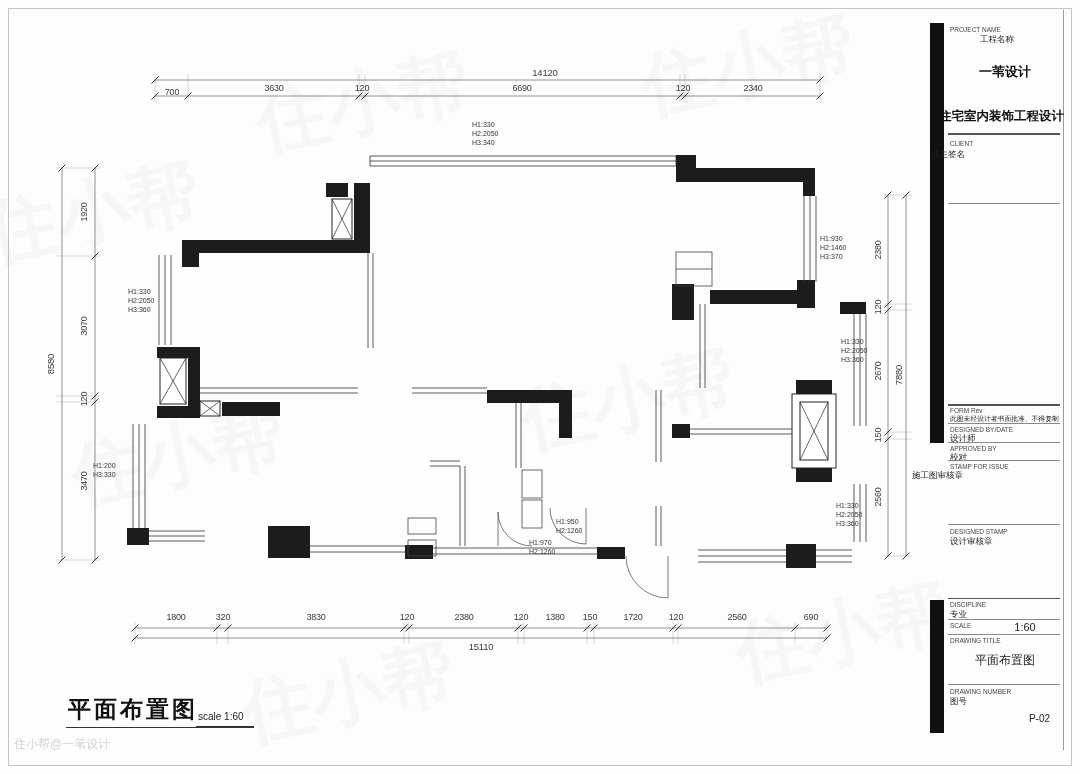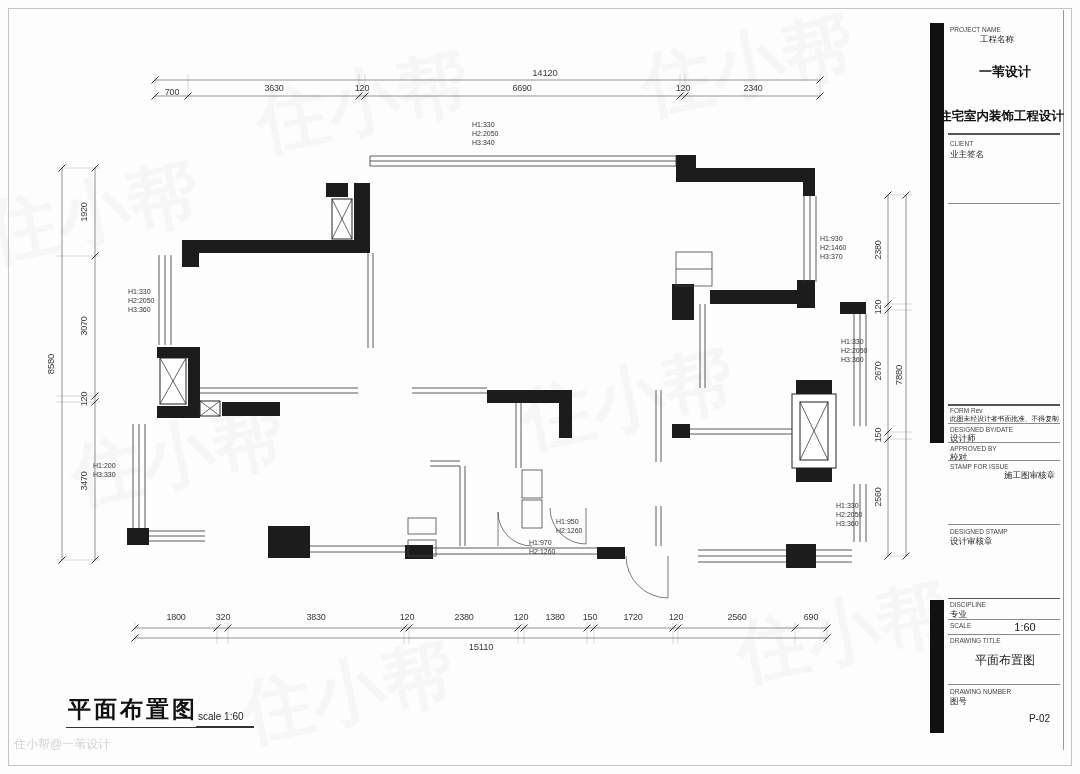--- a/index.html
+++ b/index.html
@@ -228,35 +228,35 @@
   <div class="tb-bar" style="top:23px;height:420px"></div>
   <div class="tb-bar" style="top:600px;height:133px"></div>
   <div class="tb-vline"></div>
 
   <div class="tb-en" style="left:950px;top:26px">PROJECT NAME</div>
   <div class="tb-cn" style="left:980px;top:34px">工程名称</div>
   <div class="tb-project">一苇设计</div>
   <div class="tb-type">住宅室内装饰工程设计</div>
   <div class="hline" style="left:948px;top:133px;width:112px;height:2px"></div>
   <div class="tb-en" style="left:950px;top:140px">CLIENT</div>
-  <div class="tb-cn" style="left:950px;top:149px">业主签名</div>
+  <div class="tb-cn" style="left:931px;top:149px">业主签名</div>
   <div class="hline" style="left:948px;top:203px;width:112px;background:#888"></div>
 
   <div class="hline" style="left:948px;top:404px;width:112px;height:2px"></div>
   <div class="tb-en" style="left:950px;top:407px">FORM Rev</div>
   <div class="tb-cn" style="left:950px;top:414px;font-size:6.8px">此图未经设计者书面批准、不得复制</div>
   <div class="hline" style="left:948px;top:423px;width:112px;background:#888"></div>
   <div class="tb-en" style="left:950px;top:426px">DESIGNED BY/DATE</div>
   <div class="tb-cn" style="left:950px;top:433px">设计师</div>
   <div class="hline" style="left:948px;top:442px;width:112px;background:#888"></div>
   <div class="tb-en" style="left:950px;top:445px">APPROVED BY</div>
   <div class="tb-cn" style="left:950px;top:452px">校对</div>
   <div class="hline" style="left:948px;top:460px;width:112px;background:#888"></div>
   <div class="tb-en" style="left:950px;top:463px">STAMP FOR ISSUE</div>
-  <div class="tb-cn" style="left:1004px;top:470px">施工图审核章</div>
+  <div class="tb-cn" style="left:912px;top:470px">施工图审核章</div>
   <div class="hline" style="left:948px;top:524px;width:112px;background:#888"></div>
   <div class="tb-en" style="left:950px;top:528px">DESIGNED STAMP</div>
   <div class="tb-cn" style="left:950px;top:536px">设计审核章</div>
 
   <div class="hline" style="left:948px;top:598px;width:112px"></div>
   <div class="tb-en" style="left:950px;top:601px">DISCIPLINE</div>
   <div class="tb-cn" style="left:950px;top:609px">专业</div>
   <div class="hline" style="left:948px;top:619px;width:112px;background:#888"></div>
   <div class="tb-en" style="left:950px;top:622px">SCALE</div>
   <div class="tb-scale">1:60</div>

